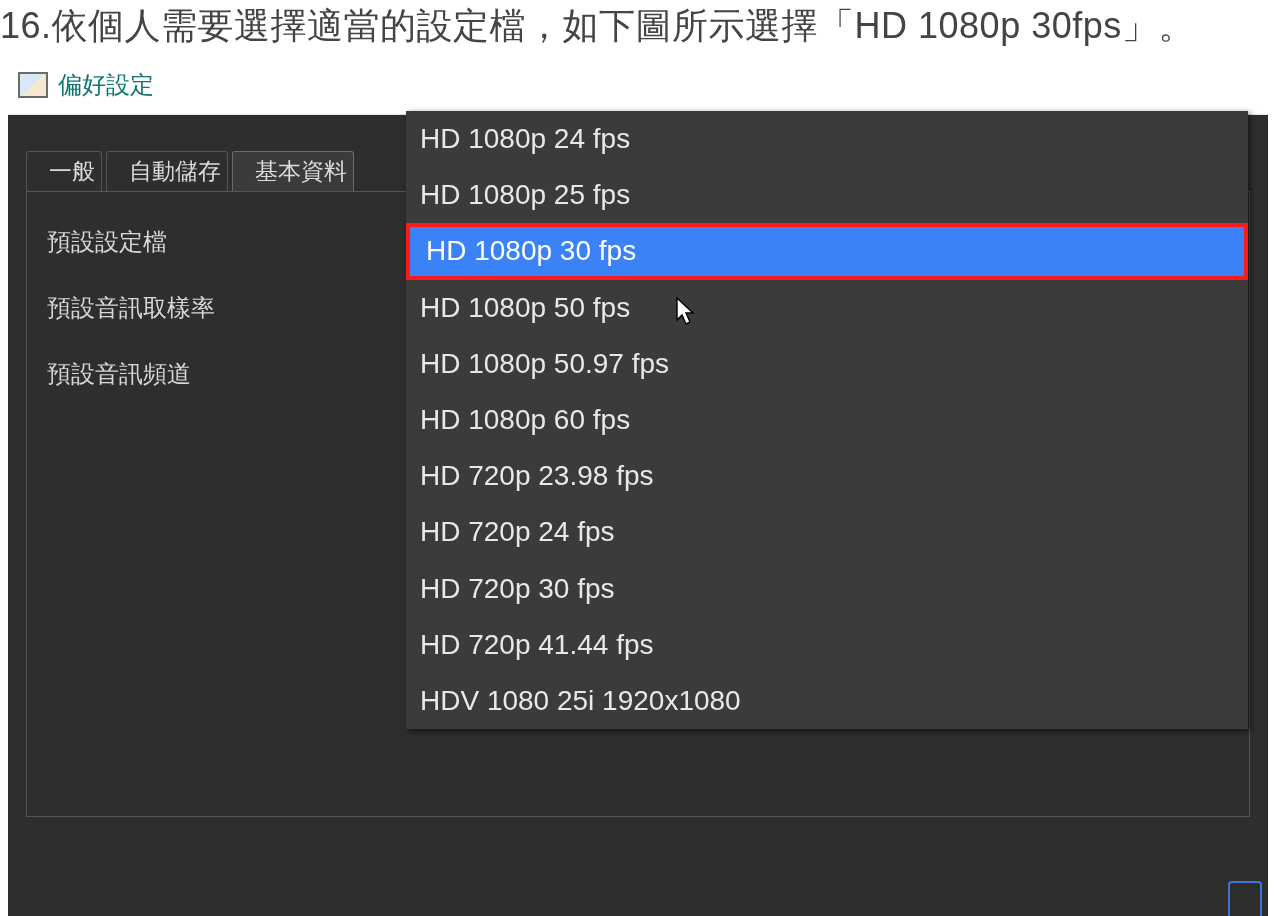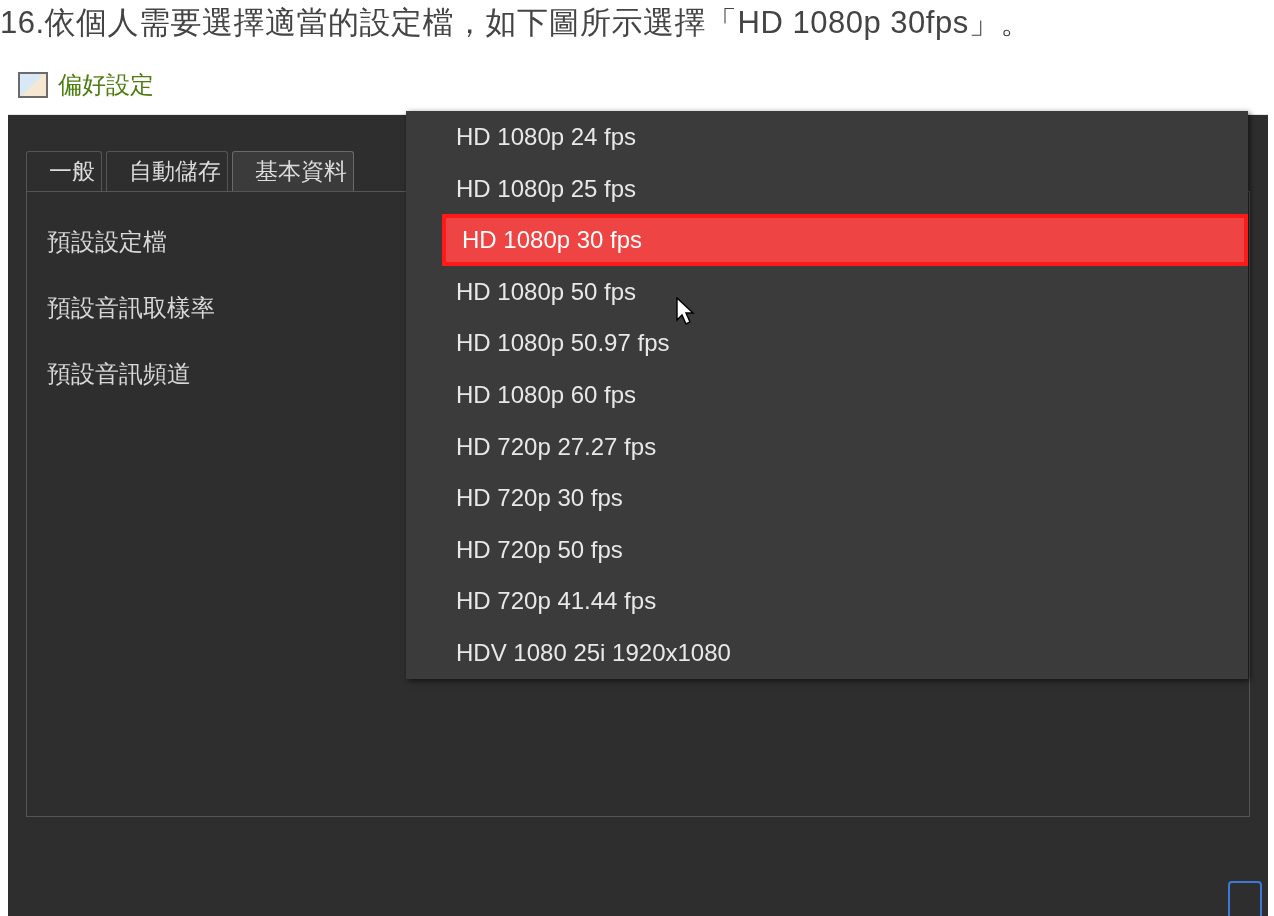--- a/index.html
+++ b/index.html
@@ -5,21 +5,21 @@
   html, body {
     margin: 0;
     padding: 0;
     width: 1274px;
     height: 916px;
     background: #ffffff;
     font-family: "Microsoft JhengHei", "Heiti TC", "PingFang TC", sans-serif;
     overflow: hidden;
   }
   .instruction {
-    font-size: 31px;
+    font-size: 36px;
     color: #444;
     padding: 2px 0 8px 0;
     letter-spacing: 0.5px;
   }
 
   .app-window {
     position: absolute;
     left: 8px;
     top: 56px;
     width: 1260px;
@@ -38,21 +38,21 @@
   }
   .app-icon {
     width: 26px;
     height: 22px;
     border: 2px solid #6b6b6b;
     margin-right: 10px;
     background: linear-gradient(135deg,#d9e8f6 50%,#f8e7d0 50%);
   }
   .title-text {
     font-size: 24px;
-    color: #4d7c0f;
+    color: #0f766e;
   }
 
   
   .body-dark {
     background: #2e2e2e;
     height: 802px;
     position: relative;
     padding: 30px 18px 0 18px;
     box-sizing: border-box;
   }
@@ -99,29 +99,28 @@
     left: 398px;   
     top: -4px;     
     width: 842px;
     background: #3b3b3b;
     box-shadow: 2px 2px 6px rgba(0,0,0,.6);
     z-index: 10;
     overflow: hidden;
   }
   .dd-item {
     color: #e8e8e8;
-    font-size: 24px;
+    font-size: 28px;
     padding: 12px 14px 12px 14px;
     line-height: 1.15;
     cursor: default;
     white-space: nowrap;
-    margin-left: 36px;
   }
   .dd-item.selected {
-    background: #ef4444;
+    background: #3b82f6;
     color: #ffffff;
     position: relative;
     padding-left: 20px;
   }
   .dd-item.selected::before {
     content: "";
     position: absolute;
     inset: 0;
     border: 4px solid #ff1a1a;
     pointer-events: none;
@@ -176,23 +175,23 @@
       <div class="field-label">預設音訊頻道</div>
     </div>
 
     <div class="dropdown" id="dropdown">
         <div class="dd-item">HD 1080p 24 fps</div>
         <div class="dd-item">HD 1080p 25 fps</div>
         <div class="dd-item selected">HD 1080p 30 fps</div>
         <div class="dd-item">HD 1080p 50 fps</div>
         <div class="dd-item">HD 1080p 50.97 fps</div>
         <div class="dd-item">HD 1080p 60 fps</div>
-        <div class="dd-item">HD 720p 27.27 fps</div>
+        <div class="dd-item">HD 720p 23.98 fps</div>
+        <div class="dd-item">HD 720p 24 fps</div>
         <div class="dd-item">HD 720p 30 fps</div>
-        <div class="dd-item">HD 720p 50 fps</div>
         <div class="dd-item">HD 720p 41.44 fps</div>
         <div class="dd-item">HDV 1080 25i 1920x1080</div>
       </div>
 
     <div class="cursor">
       <svg width="22" height="30" viewBox="0 0 22 30">
         <polygon points="1,1 1,23 6,18 10,27 14,25 10,16 17,16" fill="#ffffff" stroke="#000000" stroke-width="1.4"></polygon>
       </svg>
     </div>
 

